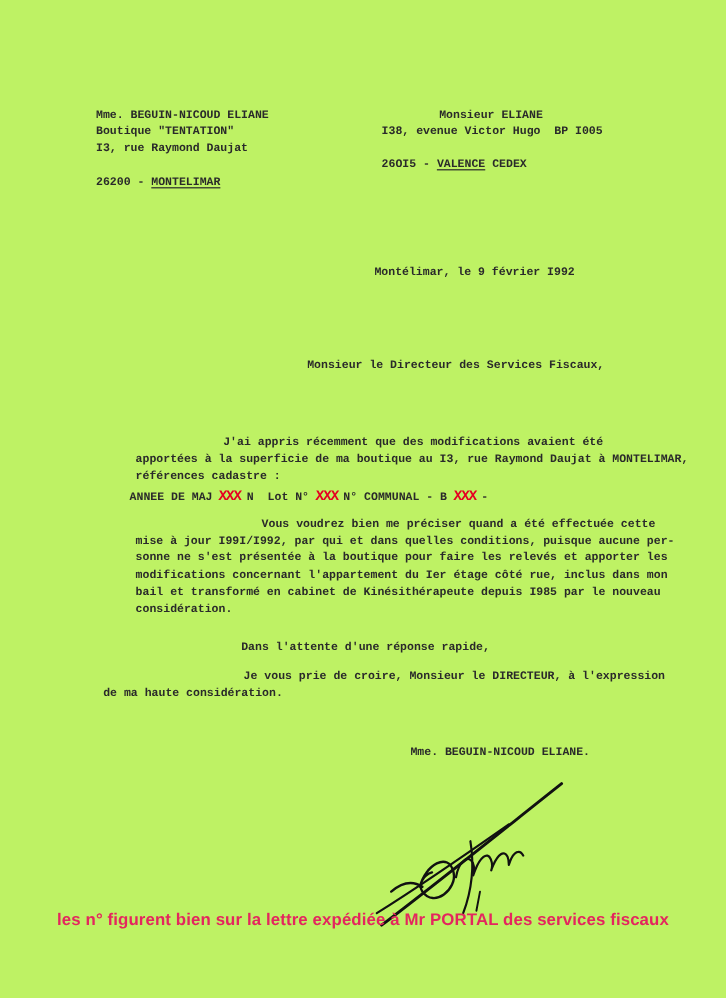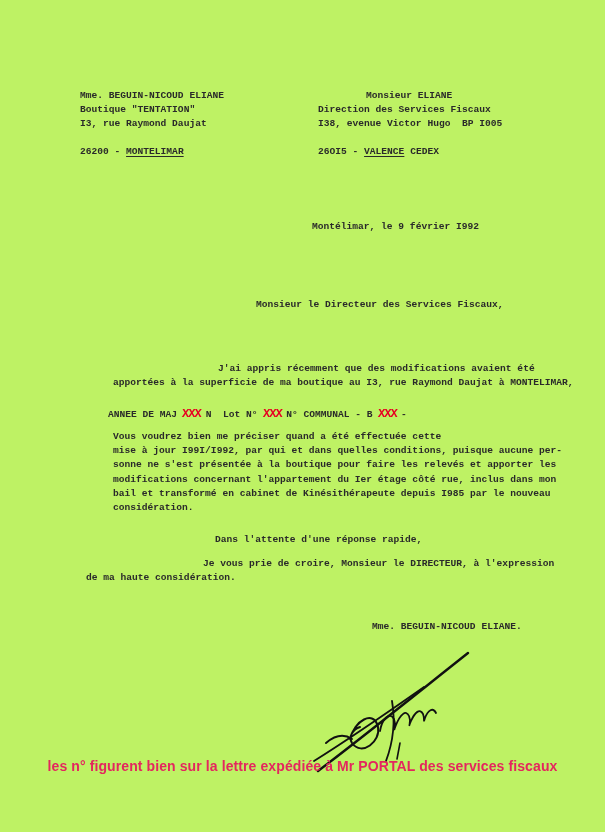--- a/index.html
+++ b/index.html
@@ -19,41 +19,41 @@
 
   .sender    { left:80px;  top:89px; }
   .recipient { left:318px; top:89px; }
   .recipient .tline:first-child { padding-left:48px; }
   .postal { margin-top:13px; }
 
   .dateline   { left:312px; top:220px; }
   .salutation { left:215px; top:298px;margin-left:41px; }
 
   .para1 { left:113px; top:362px; }
-  .para1 .indent { margin-left:105px; }
+  .para1 .indent { margin-left:73px; }
 
   .cadastre { left:108px; top:407px; display:flex; align-items:baseline; }
   .redacted {
     color:#e60021;
     font-size:12px;
     letter-spacing:-1px;
     margin:0 5px;
     transform:skewX(-4deg);
     line-height:14.2px;
   }
 
   .para2 { left:113px; top:430px; }
-  .para2 .indent { }
+  .para2 .indent { margin-left:105px; }
 
-  .para3 { left:215px; top:533px; }
+  .para3 { left:201px; top:533px; }
 
   .para4 { left:86px; top:557px; }
   .para4 .indent { margin-left:117px; }
 
-  .sig-name { left:372px; top:620px; }
+  .sig-name { left:342px; top:620px; }
 
   .sig-scrawl { left:312px; top:645px; width:172px; height:136px; }
   .sig-scrawl path { fill:none; stroke:#111; stroke-linecap:round; }
 
   .caption {
     left:0; top:758px; width:605px;
     text-align:center;
     font-family:"Liberation Sans","DejaVu Sans",sans-serif;
     font-size:14px;
     font-weight:bold;
@@ -68,32 +68,32 @@
 
   <div class="abs sender">
     <div class="tline">Mme. BEGUIN-NICOUD ELIANE</div>
     <div class="tline">Boutique "TENTATION"</div>
     <div class="tline">I3, rue Raymond Daujat</div>
     <div class="tline postal"><span>26200 - </span><span class="underline">MONTELIMAR</span></div>
   </div>
 
   <div class="abs recipient">
     <div class="tline">Monsieur ELIANE</div>
-    <div class="tline">Direction des Services Fiscaux</div>
     <div class="tline">I38, evenue Victor Hugo  BP I005</div>
     <div class="tline postal"><span>26OI5 - </span><span class="underline">VALENCE</span><span> CEDEX</span></div>
   </div>
 
   <div class="abs dateline tline">Montélimar, le 9 février I992</div>
 
   <div class="abs salutation tline">Monsieur le Directeur des Services Fiscaux,</div>
 
   <div class="abs para1">
     <div class="tline indent">J'ai appris récemment que des modifications avaient été</div>
     <div class="tline">apportées à la superficie de ma boutique au I3, rue Raymond Daujat à MONTELIMAR,</div>
+    <div class="tline">références cadastre :</div>
   </div>
 
   <div class="abs cadastre">
     <span class="tline">ANNEE DE MAJ</span>
     <span class="redacted tline">XXX</span>
     <span class="tline">N  Lot N°</span>
     <span class="redacted tline">XXX</span>
     <span class="tline">N° COMMUNAL - B</span>
     <span class="redacted tline">XXX</span>
     <span class="tline">-</span>

